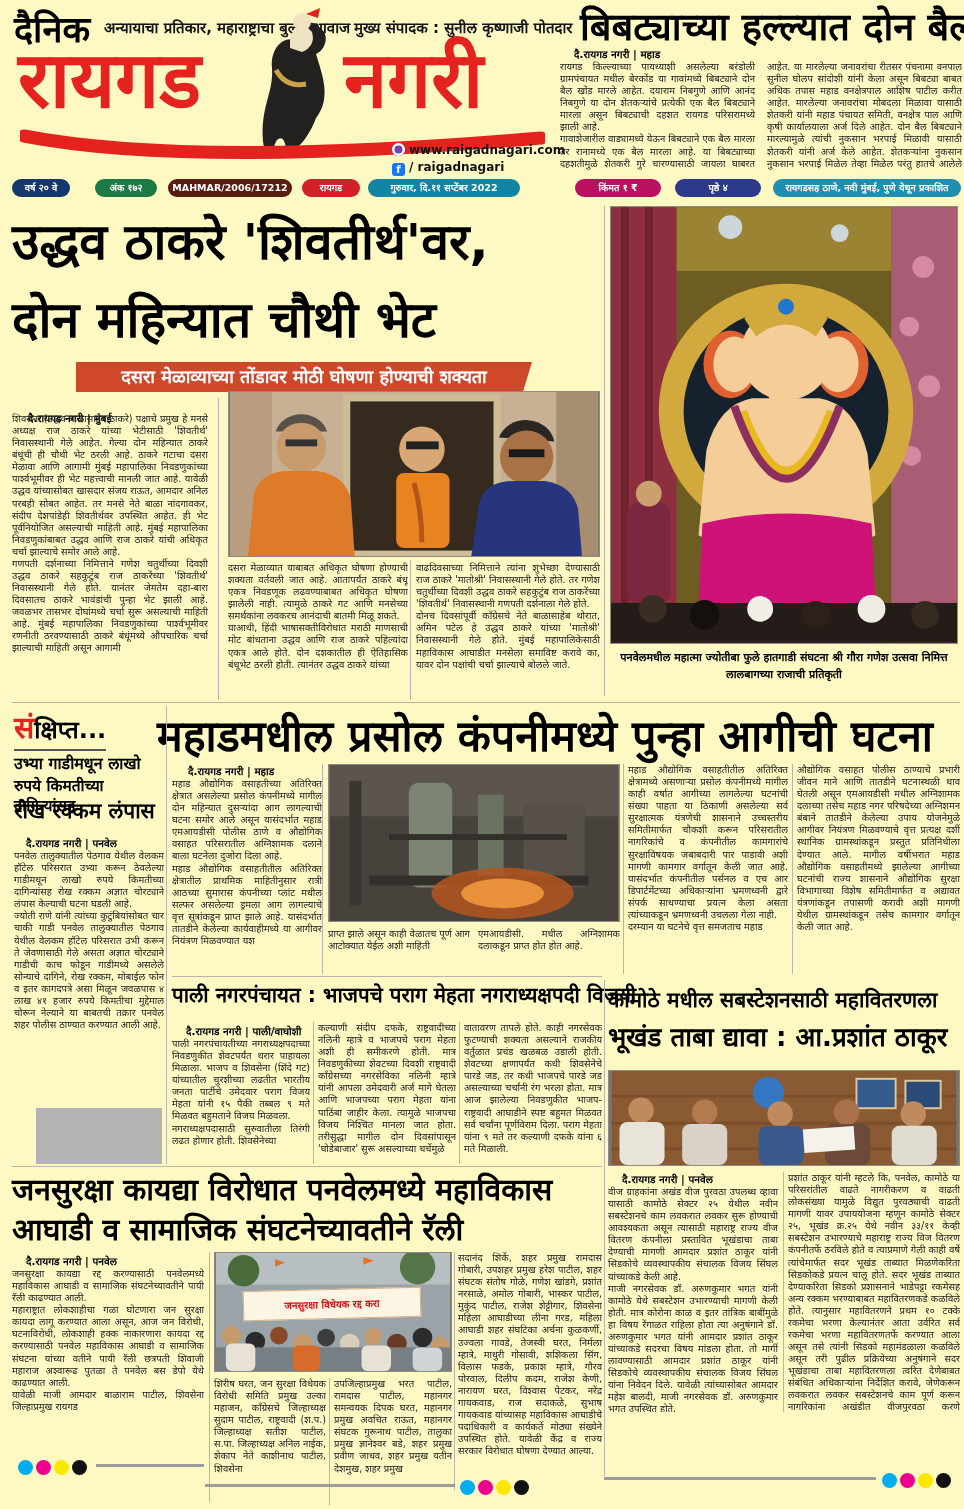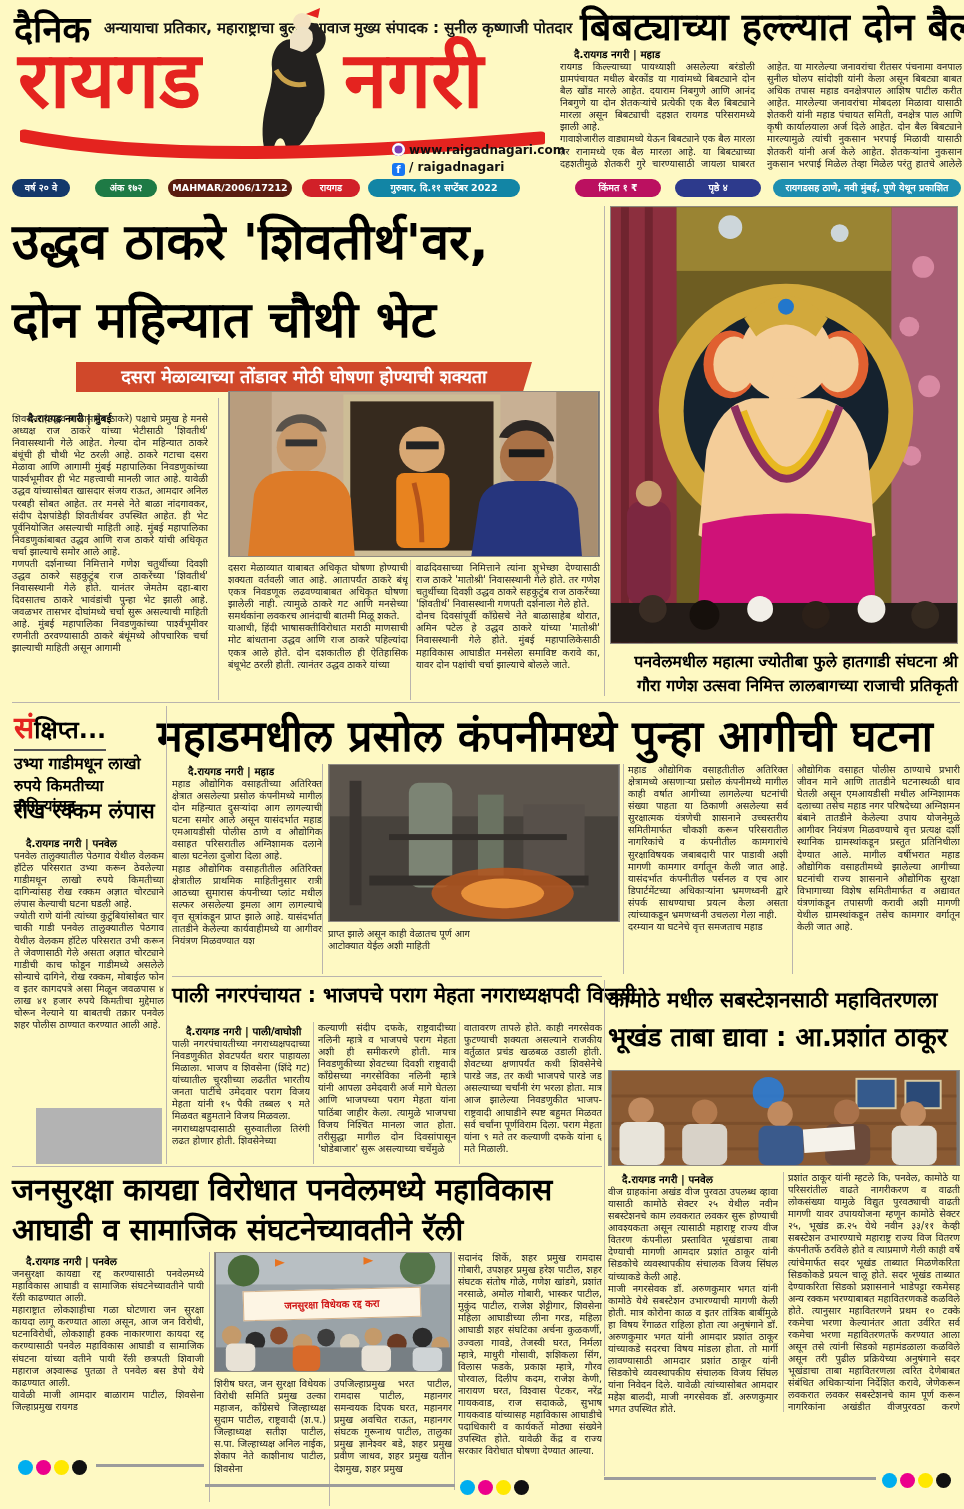--- a/index.html
+++ b/index.html
@@ -17,21 +17,21 @@
   .b-reg{left:168px;width:124px;background:#5a1c10;}
   .b-district{left:302px;width:58px;background:#d12028;}
   .b-date{left:368px;width:152px;background:#1285a5;}
   .b-price{left:575px;width:86px;background:#bb1060;}
   .b-pages{left:675px;width:86px;background:#2d3a8c;}
   .b-pub{left:773px;width:188px;background:#1e8fb0;}
   .photo { position:absolute; border:1px solid #8f8a82; overflow:hidden; background:#777; }
   .photo svg { display:block; width:100%; height:100%; }
   .dot { display:inline-block; width:15px; height:15px; border-radius:50%; margin-right:3px; vertical-align:middle; }
   .regline { position:absolute; height:3px; background:#9c9c9c; }
-  .caption { font-weight:bold; font-size:16px; text-align:right; line-height:1.5; color:#000; }
+  .caption { font-weight:bold; font-size:11px; text-align:center; line-height:1.5; color:#000; }
   .icon-globe { display:inline-block; width:13px; height:13px; border-radius:50%; background:#7a3fb5; box-shadow:inset 0 0 0 2.5px #fff, inset 0 0 0 4px #7a3fb5; margin-right:4px; vertical-align:-2px; }
   .icon-fb { display:inline-block; width:13px; height:13px; border-radius:3px; background:#1877f2; color:#fff; font-size:10px; font-weight:bold; text-align:center; line-height:13px; margin-right:4px; vertical-align:-2px; }
   .web-line { font-size:12px; font-weight:bold; color:#111; }
 </style>
 </head>
 <body>
 
 <div id="page">
 
   <div class="abs" style="left:14px;top:4px;font-size:36px;font-weight:bold;color:#000;">दैनिक</div>
@@ -176,20 +176,21 @@
       <rect x="80" y="18" width="44" height="106" rx="10" fill="#7c8474"></rect>
       <rect x="150" y="30" width="26" height="94" fill="#6a7261"></rect>
       <rect x="196" y="40" width="62" height="84" fill="#57504a"></rect>
       <rect x="60" y="70" width="180" height="6" fill="#332f2b"></rect>
       <rect x="40" y="112" width="222" height="10" fill="#332f2b"></rect>
       <ellipse cx="175" cy="130" rx="72" ry="26" fill="#b4561e" opacity="0.85"></ellipse>
       <ellipse cx="175" cy="130" rx="42" ry="15" fill="#e8913a"></ellipse>
     </svg>
   </div>
   <div class="abs body-text" style="left:328px;top:928px;width:142px;height:46px;">प्राप्त झाले असून काही वेळातच पूर्ण आग आटोक्यात येईल अशी माहिती</div>
+  <div class="abs body-text" style="left:478px;top:928px;width:142px;height:46px;">एमआयडीसी. मधील अग्निशामक दलाकडून प्राप्त होत होत आहे.</div>
   <div class="abs body-text" style="left:628px;top:764px;width:160px;height:212px;">महाड औद्योगिक वसाहतीतील अतिरिक्त क्षेत्रामध्ये असणाऱ्या प्रसोल कंपनीमध्ये मागील काही वर्षात आगीच्या लागलेल्या घटनांची संख्या पाहता या ठिकाणी असलेल्या सर्व सुरक्षात्मक यंत्रणेची शासनाने उच्चस्तरीय समितीमार्फत चौकशी करून परिसरातील नागरिकांचे व कंपनीतील कामगारांचे सुरक्षाविषयक जबाबदारी पार पाडावी अशी मागणी कामगार वर्गातून केली जात आहे. यासंदर्भात कंपनीतील पर्सनल व एच आर डिपार्टमेंटच्या अधिकाऱ्यांना भ्रमणध्वनी द्वारे संपर्क साधण्याचा प्रयत्न केला असता त्यांच्याकडून भ्रमणध्वनी उचलला गेला नाही.
 दरम्यान या घटनेचे वृत्त समजताच महाड</div>
   <div class="abs body-text" style="left:797px;top:764px;width:163px;height:212px;">औद्योगिक वसाहत पोलीस ठाण्याचे प्रभारी जीवन माने आणि तातडीने घटनास्थळी धाव घेतली असून एमआयडीसी मधील अग्निशामक दलाच्या तसेच महाड नगर परिषदेच्या अग्निशमन बंबाने तातडीने केलेल्या उपाय योजनेमुळे आगीवर नियंत्रण मिळवण्याचे वृत्त प्रत्यक्ष दर्शी स्थानिक ग्रामस्थांकडून प्रस्तुत प्रतिनिधीला देण्यात आले. मागील वर्षीभरात महाड औद्योगिक वसाहतीमध्ये झालेल्या आगीच्या घटनांची राज्य शासनाने औद्योगिक सुरक्षा विभागाच्या विशेष समितीमार्फत व अद्यावत यंत्रणांकडून तपासणी करावी अशी मागणी येथील ग्रामस्थांकडून तसेच कामगार वर्गातून केली जात आहे.</div>
 
   <div class="abs headline" style="left:172px;top:980px;width:446px;font-size:20.5px;line-height:1.5;white-space:nowrap;">पाली नगरपंचायत : भाजपचे पराग मेहता नगराध्यक्षपदी विजयी</div>
   <div class="abs byline" style="left:186px;top:1024px;">दै.रायगड नगरी | पाली/वाघोशी</div>
   <div class="abs body-text" style="left:172px;top:1038px;width:138px;height:126px;">पाली नगरपंचायतीच्या नगराध्यक्षपदाच्या निवडणुकीत शेवटपर्यंत थरार पाहायला मिळाला. भाजप व शिवसेना (शिंदे गट) यांच्यातील चुरशीच्या लढतीत भारतीय जनता पार्टीचे उमेदवार पराग विजय मेहता यांनी १५ पैकी तब्बल ९ मते मिळवत बहुमताने विजय मिळवला.
 नगराध्यक्षपदासाठी सुरुवातीला तिरंगी लढत होणार होती. शिवसेनेच्या</div>
   <div class="abs body-text" style="left:318px;top:1022px;width:138px;height:142px;">कल्याणी संदीप दफके, राष्ट्रवादीच्या नलिनी म्हात्रे व भाजपचे पराग मेहता अशी ही समीकरणे होती. मात्र निवडणुकीच्या शेवटच्या दिवशी राष्ट्रवादी काँग्रेसच्या नगरसेविका नलिनी म्हात्रे यांनी आपला उमेदवारी अर्ज मागे घेतला आणि भाजपच्या पराग मेहता यांना पाठिंबा जाहीर केला. त्यामुळे भाजपचा विजय निश्चित मानला जात होता. तरीसुद्धा मागील दोन दिवसांपासून 'घोडेबाजार' सुरू असल्याच्या चर्चेमुळे</div>
   <div class="abs body-text" style="left:464px;top:1022px;width:138px;height:142px;">वातावरण तापले होते. काही नगरसेवक फुटण्याची शक्यता असल्याने राजकीय वर्तुळात प्रचंड खळबळ उडाली होती. शेवटच्या क्षणापर्यंत कधी शिवसेनेचे पारडे जड, तर कधी भाजपचे पारडे जड असल्याच्या चर्चांनी रंग भरला होता. मात्र आज झालेल्या निवडणुकीत भाजप-राष्ट्रवादी आघाडीने स्पष्ट बहुमत मिळवत सर्व चर्चांना पूर्णविराम दिला. पराग मेहता यांना ९ मते तर कल्याणी दफके यांना ६ मते मिळाली.</div>

